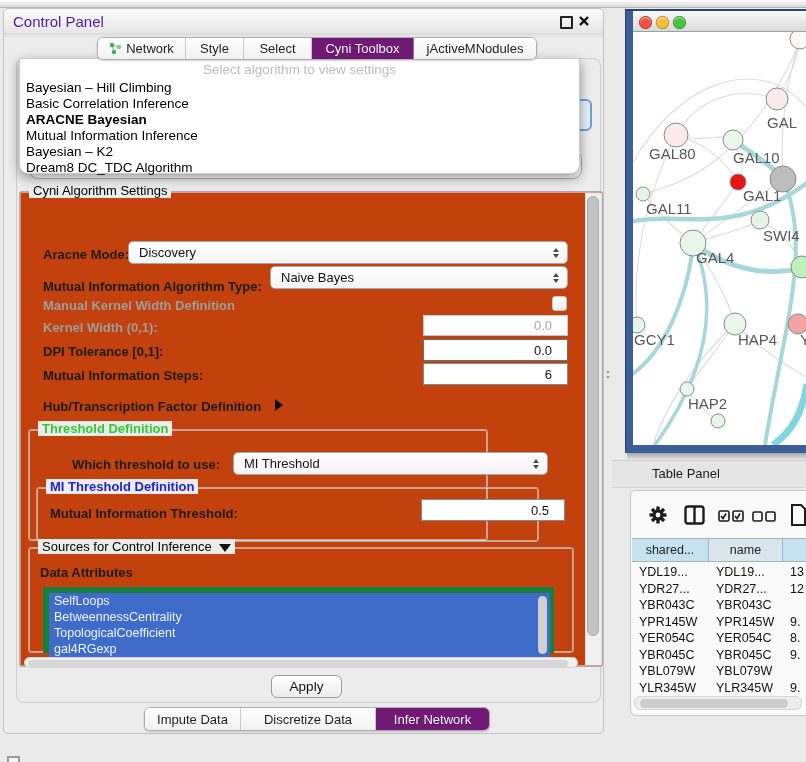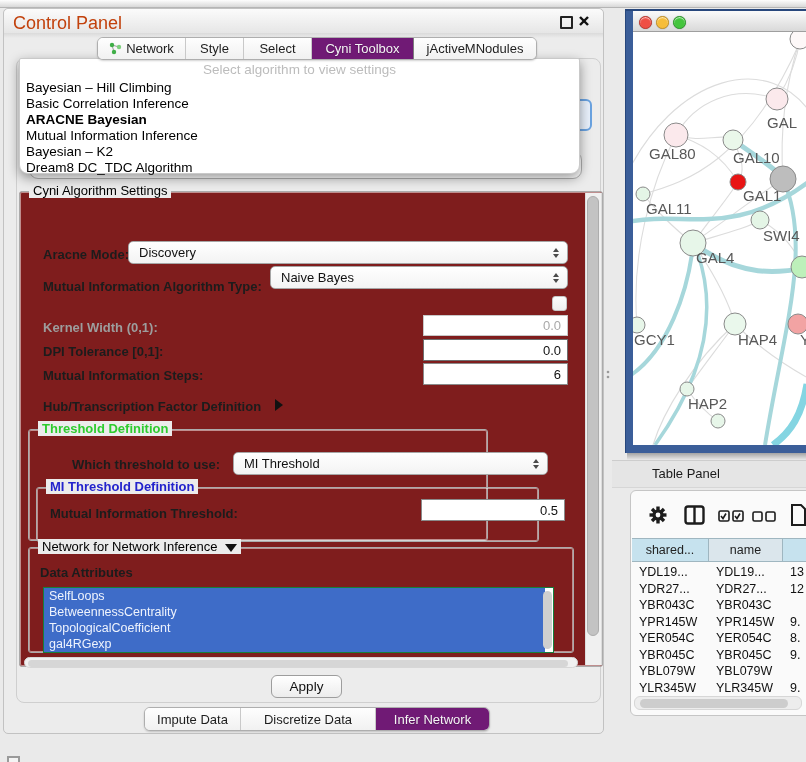--- a/index.html
+++ b/index.html
@@ -7,21 +7,21 @@
        font-family:"Liberation Sans","DejaVu Sans",sans-serif;-webkit-font-smoothing:antialiased}
   .abs{position:absolute}
   .lbl{font-size:13px;color:#1c1c1c;white-space:nowrap}
   .b{font-weight:bold}
   .dis{color:#9d9d9d}
   
   .topstrip{left:0;top:0;width:806px;height:7px;background:linear-gradient(#fdfdfd,#d8d8d8);border-bottom:1px solid #b5b5b5}
   
   .cpanel{left:3px;top:8px;width:601px;height:726px;background:#ececec;border:1px solid #c2c2c2;border-radius:5px;box-sizing:border-box}
   .cp-titlebar{left:0;top:0;width:100%;height:24px;background:linear-gradient(#fbfbfb,#e6e6e6);border-bottom:1px solid #cfcfcf;border-radius:5px 5px 0 0}
-  .cp-title{left:9px;top:4px;font-size:18px;color:#c2410c}
+  .cp-title{left:9px;top:4px;font-size:15px;color:#4c1d95}
   .shade{left:0;top:24px;width:100%;height:5px;background:linear-gradient(#dadada,#ececec)}
   .float-ic{left:556px;top:7px;width:9px;height:9px;border:2px solid #222;border-radius:1px}
   .inner-container{left:12px;top:49px;width:585px;height:645px;border:1px solid #cfcfcf;border-radius:8px;background:#ececec;box-sizing:border-box}
   
   .seg{display:flex;position:absolute;border:1px solid #aeaeae;border-radius:6px;background:#fcfcfc;overflow:hidden;box-shadow:0 1px 2px rgba(0,0,0,.18);height:23px;box-sizing:border-box}
   .seg .s{display:flex;align-items:center;justify-content:center;font-size:13px;color:#1d1d1d;border-right:1px solid #c9c9c9;padding:0 11px;background:linear-gradient(#fefefe,#f1f1f1);white-space:nowrap;box-sizing:border-box}
   .seg .s:last-child{border-right:none}
   .seg .s.sel{background:#701a75;color:#f5f5f5;border-color:#7d7d7d;text-shadow:0 1px 1px rgba(0,0,0,.25)}
   
   .popup{left:15px;top:49px;width:559px;height:114px;background:#fff;border:1px solid #c9c9c9;border-radius:2px 2px 9px 9px;box-shadow:0 4px 12px rgba(0,0,0,.4);z-index:6}
@@ -30,26 +30,26 @@
   
   .group{position:absolute;border:1px solid #ababab;border-radius:3px;box-shadow:inset 0 0 0 1px rgba(255,255,255,.5);box-sizing:border-box}
   .gt{position:absolute;top:-9px;left:9px;background:#ececec;padding:0 4px;font-size:13px;white-space:nowrap}
   .blue{color:#2323cc}
   .green{color:#2ecc2e}
   
   .combo{position:absolute;background:linear-gradient(#ffffff,#f3f3f3);border:1px solid #a6a6a6;border-radius:5px;display:flex;align-items:center;font-size:13px;color:#111;padding-left:10px;box-sizing:border-box;white-space:nowrap}
   .arrows{position:absolute;right:8px;top:50%;transform:translateY(-50%);display:flex;flex-direction:column;align-items:center}
   .tri-up{width:0;height:0;border-left:3.5px solid transparent;border-right:3.5px solid transparent;border-bottom:4px solid #4a4a4a;margin-bottom:2px}
   .tri-dn{width:0;height:0;border-left:3.5px solid transparent;border-right:3.5px solid transparent;border-top:4px solid #4a4a4a}
-  .field{position:absolute;background:#fff;font-size:13px;color:#111;display:flex;align-items:center;justify-content:flex-end;padding-right:6px;box-sizing:border-box}
+  .field{position:absolute;background:#fff;font-size:13px;color:#111;display:flex;align-items:center;justify-content:flex-end;padding-right:15px;box-sizing:border-box}
   .checkbox{position:absolute;width:15px;height:15px;border:1px solid #c6c6c6;border-radius:3px;background:linear-gradient(#fcfcfc,#efefef);box-sizing:border-box}
   .tri-right{width:0;height:0;border-top:6px solid transparent;border-bottom:6px solid transparent;border-left:8px solid #111;display:inline-block}
   .tri-down{width:0;height:0;border-left:6px solid transparent;border-right:6px solid transparent;border-top:8px solid #111;display:inline-block}
   
-  .datalist{position:absolute;background:#fff;border:1px solid #15803d;box-sizing:border-box}
+  .datalist{position:absolute;background:#fff;border:6px solid #15803d;box-sizing:border-box}
   .litem{height:16px;line-height:16px;background:#3e6cc8;color:#eef3fd;font-size:12.5px;padding-left:5px;white-space:nowrap}
   .lscroll{position:absolute;width:9px;border-radius:5px;background:#cfcfcf}
   
   .vtrack{position:absolute;background:#f0f0f0;border-left:1px solid #dcdcdc;border-right:1px solid #dcdcdc}
   .vthumb{position:absolute;background:#c3c3c3;border:1px solid #adadad;border-radius:7px;box-sizing:border-box}
   .htrack{position:absolute;background:#f0f0f0;border:1px solid #d7d7d7;border-radius:6px;box-sizing:border-box}
   .hthumb{position:absolute;background:#d6d6d6;border-radius:5px}
   
   .btn{position:absolute;background:linear-gradient(#ffffff,#ececec);border:1px solid #9d9d9d;border-radius:6px;font-size:13.5px;color:#111;display:flex;align-items:center;justify-content:center;box-sizing:border-box}
   
@@ -121,21 +121,21 @@
   <div class="abs popup">
     <div class="abs ph">Select algorithm to view settings</div>
     <div class="abs ditem" style="top:21px">Bayesian – Hill Climbing</div>
     <div class="abs ditem" style="top:37px">Basic Correlation Inference</div>
     <div class="abs ditem b" style="top:53px">ARACNE Bayesian</div>
     <div class="abs ditem" style="top:69px">Mutual Information Inference</div>
     <div class="abs ditem" style="top:85px">Bayesian – K2</div>
     <div class="abs ditem" style="top:101px">Dream8 DC_TDC Algorithm</div>
   </div>
 
-  <div class="group" style="left:15px;top:182px;width:584px;height:476px;background:#7f1d1d">
+  <div class="group" style="left:15px;top:182px;width:584px;height:476px;background:#c2410c">
     <span class="gt">Cyni Algorithm Settings</span>
   </div>
 
   <div class="vtrack" style="left:581px;top:184px;width:15px;height:472px">
     <div class="vthumb" style="left:1px;top:3px;width:12px;height:440px"></div>
   </div>
 
   <div class="abs lbl b" style="left:39px;top:238px">Aracne Mode:</div>
   <div class="combo" style="left:124px;top:232px;width:440px;height:23px">
     <span>Discovery</span>
@@ -145,20 +145,21 @@
       </span>
   </div>
   <div class="abs lbl b" style="left:39px;top:270px">Mutual Information Algorithm Type:</div>
   <div class="combo" style="left:266px;top:257px;width:298px;height:23px">
     <span>Naive Bayes</span>
     <span class="arrows">
         <span class="tri-up"></span>
         <span class="tri-dn"></span>
       </span>
   </div>
+  <div class="abs lbl b dis" style="left:39px;top:289px">Manual Kernel Width Definition</div>
   <div class="checkbox" style="left:548px;top:287px"></div>
   <div class="abs lbl b dis" style="left:39px;top:311px">Kernel Width (0,1):</div>
   <div class="field" style="left:419px;top:306px;width:145px;height:21px;border:1px solid #c8c8c8;color:#a9a9a9">
     <span>0.0</span>
   </div>
   <div class="abs lbl b" style="left:39px;top:335px">DPI Tolerance [0,1]:</div>
   <div class="field" style="left:419px;top:330px;width:145px;height:22px;border:1px solid #6e6e6e">
     <span>0.0</span>
   </div>
   <div class="abs lbl b" style="left:39px;top:359px">Mutual Information Steps:</div>
@@ -185,21 +186,21 @@
   <div class="group" style="left:32px;top:478px;width:503px;height:55px">
     <span class="gt blue b">MI Threshold Definition</span>
   </div>
   <div class="abs lbl b" style="left:46px;top:497px">Mutual Information Threshold:</div>
   <div class="field" style="left:417px;top:490px;width:144px;height:22px;border:1px solid #8a8a8a">
     <span>0.5</span>
   </div>
 
   <div class="group" style="left:24px;top:538px;width:546px;height:106px">
     <span class="gt" style="display:flex;align-items:center">
-      <span>Network for Network Inference</span>
+      <span>Sources for Control Inference</span>
       <span class="tri-down" style="margin-left:7px;margin-top:2px"></span>
     </span>
   </div>
   <div class="abs lbl b" style="left:36px;top:556px">Data Attributes</div>
   <div class="datalist" style="left:39px;top:578px;width:511px;height:66px">
     <div class="litem" style="width:496px">SelfLoops</div>
     <div class="litem" style="width:496px">BetweennessCentrality</div>
     <div class="litem" style="width:496px">TopologicalCoefficient</div>
     <div class="litem" style="width:496px">gal4RGexp</div>
     <div class="lscroll" style="right:1px;top:3px;height:58px"></div>

